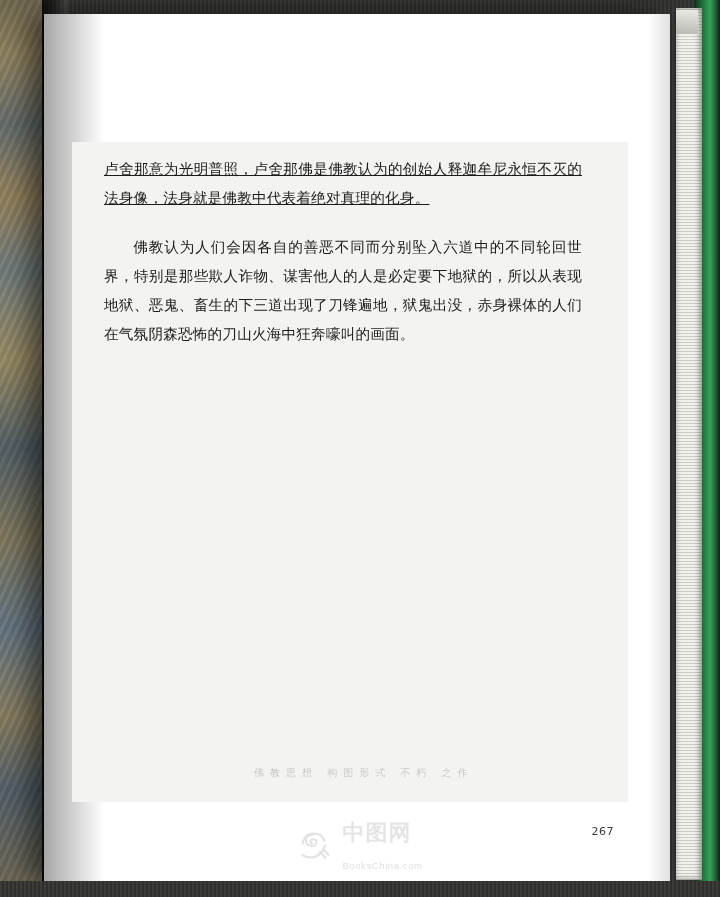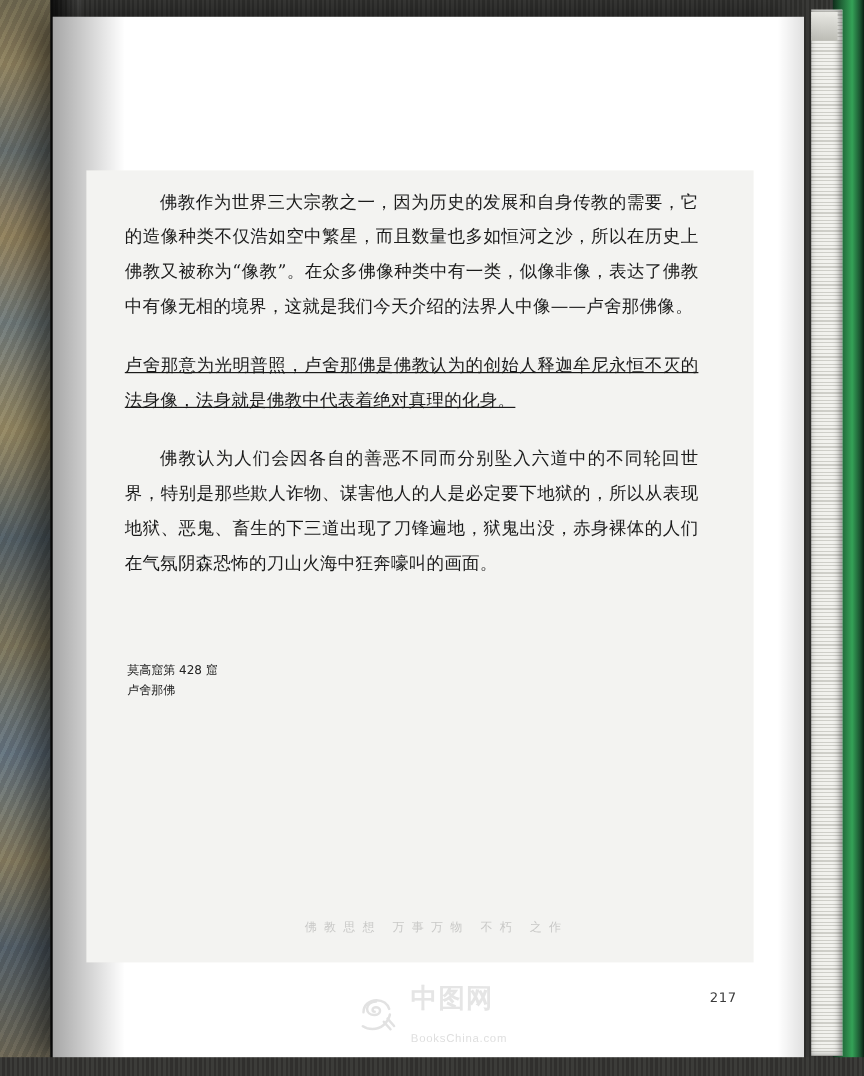--- a/index.html
+++ b/index.html
@@ -235,34 +235,29 @@
   <div class="gutter"></div>
 
   <div class="cover-edge-2"></div>
   <div class="page-block"></div>
   <div class="page-block-top"></div>
 
   <div class="page">
 
     <div class="textblock-tint"></div>
 
-    <div class="margin-caption">
-      <div>莫高窟第 428 窟</div>
-      <div>卢舍那佛</div>
-    </div>
 
     <div class="content">
-      <p class="para indent">佛教作为世界三大宗教之一，因为历史的发展和自身传教的需要，它的造像种类不仅浩如空中繁星，而且数量也多如恒河之沙，所以在历史上佛教又被称为“像教”。在众多佛像种类中有一类，似像非像，表达了佛教中有像无相的境界，这就是我们今天介绍的法界人中像——卢舍那佛像。</p>
       <p class="para hang">卢舍那意为光明普照，卢舍那佛是佛教认为的创始人释迦牟尼永恒不灭的法身像，法身就是佛教中代表着绝对真理的化身。</p>
       <p class="para indent p-lower">佛教认为人们会因各自的善恶不同而分别坠入六道中的不同轮回世界，特别是那些欺人诈物、谋害他人的人是必定要下地狱的，所以从表现地狱、恶鬼、畜生的下三道出现了刀锋遍地，狱鬼出没，赤身裸体的人们在气氛阴森恐怖的刀山火海中狂奔嚎叫的画面。</p>
     </div>
 
-    <div class="bleed">佛教思想 万事万物 不朽 之作</div>
-
-    <div class="folio">217</div>
+    <div class="bleed">佛教思想 构图形式 不朽 之作</div>
+
+    <div class="folio">267</div>
   </div>
 
   <div class="watermark">
     <div class="wm-mark">
       <svg width="34" height="34" viewBox="0 0 34 34" aria-hidden="true">
         <g fill="none" stroke="#e0e0e0" stroke-width="2.1" stroke-linecap="round">
           <path d="M16 5.5c-4.2 0-7.5 2.6-7.5 6.1 0 3.2 2.7 5.3 6 5.3 2.8 0 4.8-1.6 4.8-3.6 0-1.8-1.5-3-3.4-3-1.6 0-2.8 1-2.8 2.2 0 1 .8 1.7 1.8 1.7"></path>
           <path d="M5.5 14.5C5.5 9 10 4.5 16.5 4.5c5 0 9 3 10.4 7.2"></path>
           <path d="M27.5 16.5c-1.6 7-7.5 12-14.5 12-3.1 0-5.8-.8-8-2.3"></path>
           <path d="M22.5 22.5l5.5 6.2M25.6 19.9l5.4 6.1"></path>

